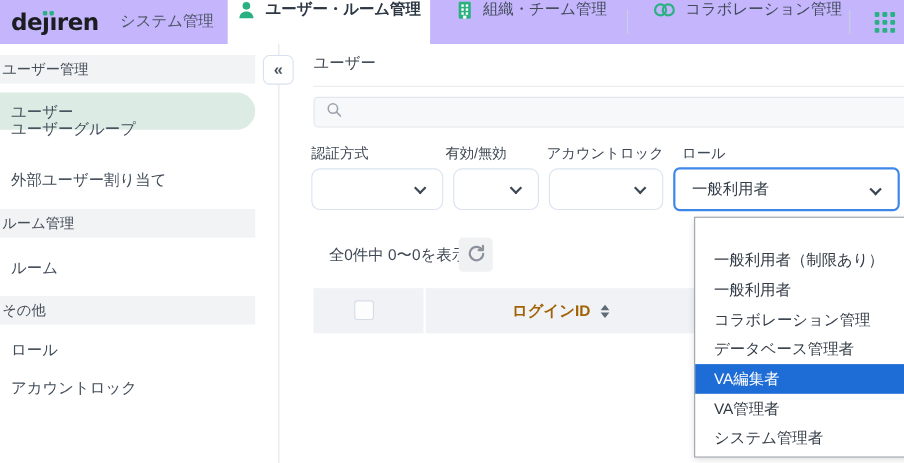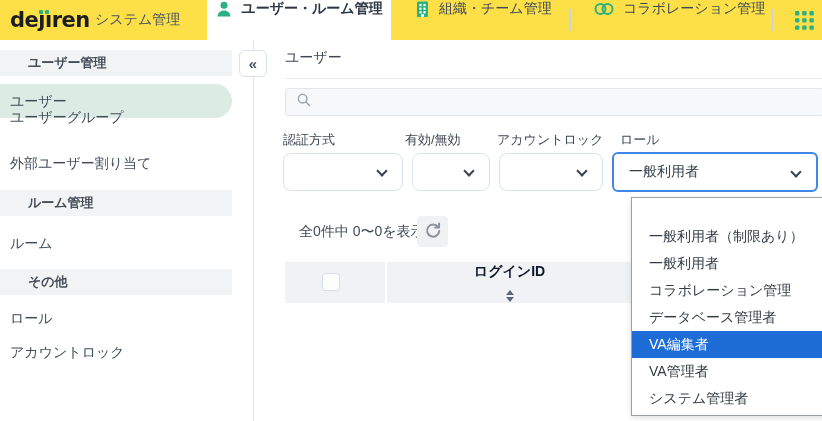--- a/index.html
+++ b/index.html
@@ -1,39 +1,39 @@
 <!DOCTYPE html>
 <html><head>
 <meta charset="utf-8">
 <style>
   * { margin:0; padding:0; box-sizing:border-box; }
   body { font-family: "Liberation Sans", sans-serif; background:#fff; }
   .app { position:relative; width:822px; height:421px; overflow:hidden; background:#fff; }
 
   
-  .topbar { position:absolute; left:0; top:0; width:822px; height:40px; background:#fde047; }
+  .topbar { position:absolute; left:0; top:0; width:822px; height:40px; background:#c4b5fd; }
   .logo { position:absolute; left:10px; top:0; height:40px; display:flex; align-items:center;
           font-family:"DejaVu Sans", sans-serif; font-weight:bold; font-size:21px; color:#1b1d20; letter-spacing:-0.5px; }
   .logo-mid { position:relative; display:inline-block; }
   .logo-dot { position:absolute; width:4px; height:4px; background:#2bb181; border-radius:1px; top:2px; }
   .logo-dot.d1 { left:1px; } .logo-dot.d2 { left:7px; }
-  .subtitle { position:absolute; left:95px; top:0; height:40px; display:flex; align-items:center;
+  .subtitle { position:absolute; left:109px; top:0; height:40px; display:flex; align-items:center;
               font-size:14px; color:#4a5360; }
   .tab { position:absolute; top:0; height:40px; display:flex; align-items:flex-start; gap:8px;
          font-size:14px; color:#404b58; cursor:pointer; }
   .tab-active { left:207px; width:184px; background:#ffffff; justify-content:center; font-weight:bold; color:#2e3845; }
   .tab-2 { left:414px;font-family:Liberation Serif, serif; } .tab-3 { left:593px; }
   .vdiv { position:absolute; top:9px; width:1px; height:22px; background:#c9d2dc; }
   .vdiv-1 { left:570px; } .vdiv-2 { left:772px; }
   .apps { position:absolute; left:795px; top:11px; width:19px; height:19px; cursor:pointer; }
 
   
   .sidebar { position:absolute; left:0; top:40px; width:253px; height:381px; background:#fff; }
   .side-sec { position:absolute; left:0; width:232px; height:26px; line-height:26px; background:#f1f3f4;
-              font-size:13px; font-weight:bold; color:#454e59; padding-left:28px; }
+              font-size:13px; font-weight:normal; color:#454e59; padding-left:2px; }
   .side-item { position:absolute; left:0; width:232px; height:32px; line-height:32px;
                font-size:14px; color:#414c59; padding-left:10px; cursor:pointer; }
   .side-item.active { height:34px; line-height:34px; background:#dcebe4; border-radius:0 17px 17px 0; }
   .sidebar-line { position:absolute; left:253px; top:40px; width:1px; height:381px; background:#e2e5e9; }
   .collapse { position:absolute; left:239px; top:50px; width:28px; height:27px; background:#fff;
               border:1px solid #d8e2ee; border-radius:6px; color:#4a5560; font-size:15px; font-weight:bold;
               display:flex; align-items:center; justify-content:center; cursor:pointer; z-index:5; }
 
   
   .page-title { position:absolute; left:285px; top:49px; font-size:14px; font-weight:normal; color:#3d4652; }
@@ -54,21 +54,21 @@
   .pag-summary { position:absolute; left:299px; top:223px; font-size:14px; color:#3f4956; }
   .refresh { position:absolute; left:417px; top:216px; width:31px; height:31px; background:#f0f1f3;
              border:none; border-radius:4px; display:flex; align-items:center; justify-content:center; cursor:pointer; }
 
   .thead { position:absolute; left:285px; top:262px; width:537px; height:41px; background:#f0f2f5; }
   .cb { position:absolute; left:37px; top:11px; width:18px; height:18px; background:#fdfdfe;
         border:1px solid #d6dce5; border-radius:3px; cursor:pointer; }
   .th-sep { position:absolute; left:100px; top:0; width:2px; height:41px; background:#ffffff; }
   .th-login { position:absolute; left:102px; top:0; width:245px; height:41px; display:flex;
               align-items:center; justify-content:center; gap:9px; font-size:14px; font-weight:bold;
-              color:#0f172a; cursor:pointer;flex-direction:column; }
+              color:#a16207; cursor:pointer; }
   .sort { display:flex; flex-direction:column; gap:2px; cursor:pointer; }
   .s-up { width:0; height:0; border-left:4px solid transparent; border-right:4px solid transparent;
           border-bottom:5px solid #5f6a77; }
   .s-down { width:0; height:0; border-left:4px solid transparent; border-right:4px solid transparent;
             border-top:5px solid #5f6a77; }
   .th-name { position:absolute; left:528px; top:0; height:41px; line-height:41px; font-size:14px;
              font-weight:bold; color:#2e3947; white-space:nowrap; }
 
   
   .dropdown { position:absolute; left:611px; top:197px; width:201px; background:#fff;

